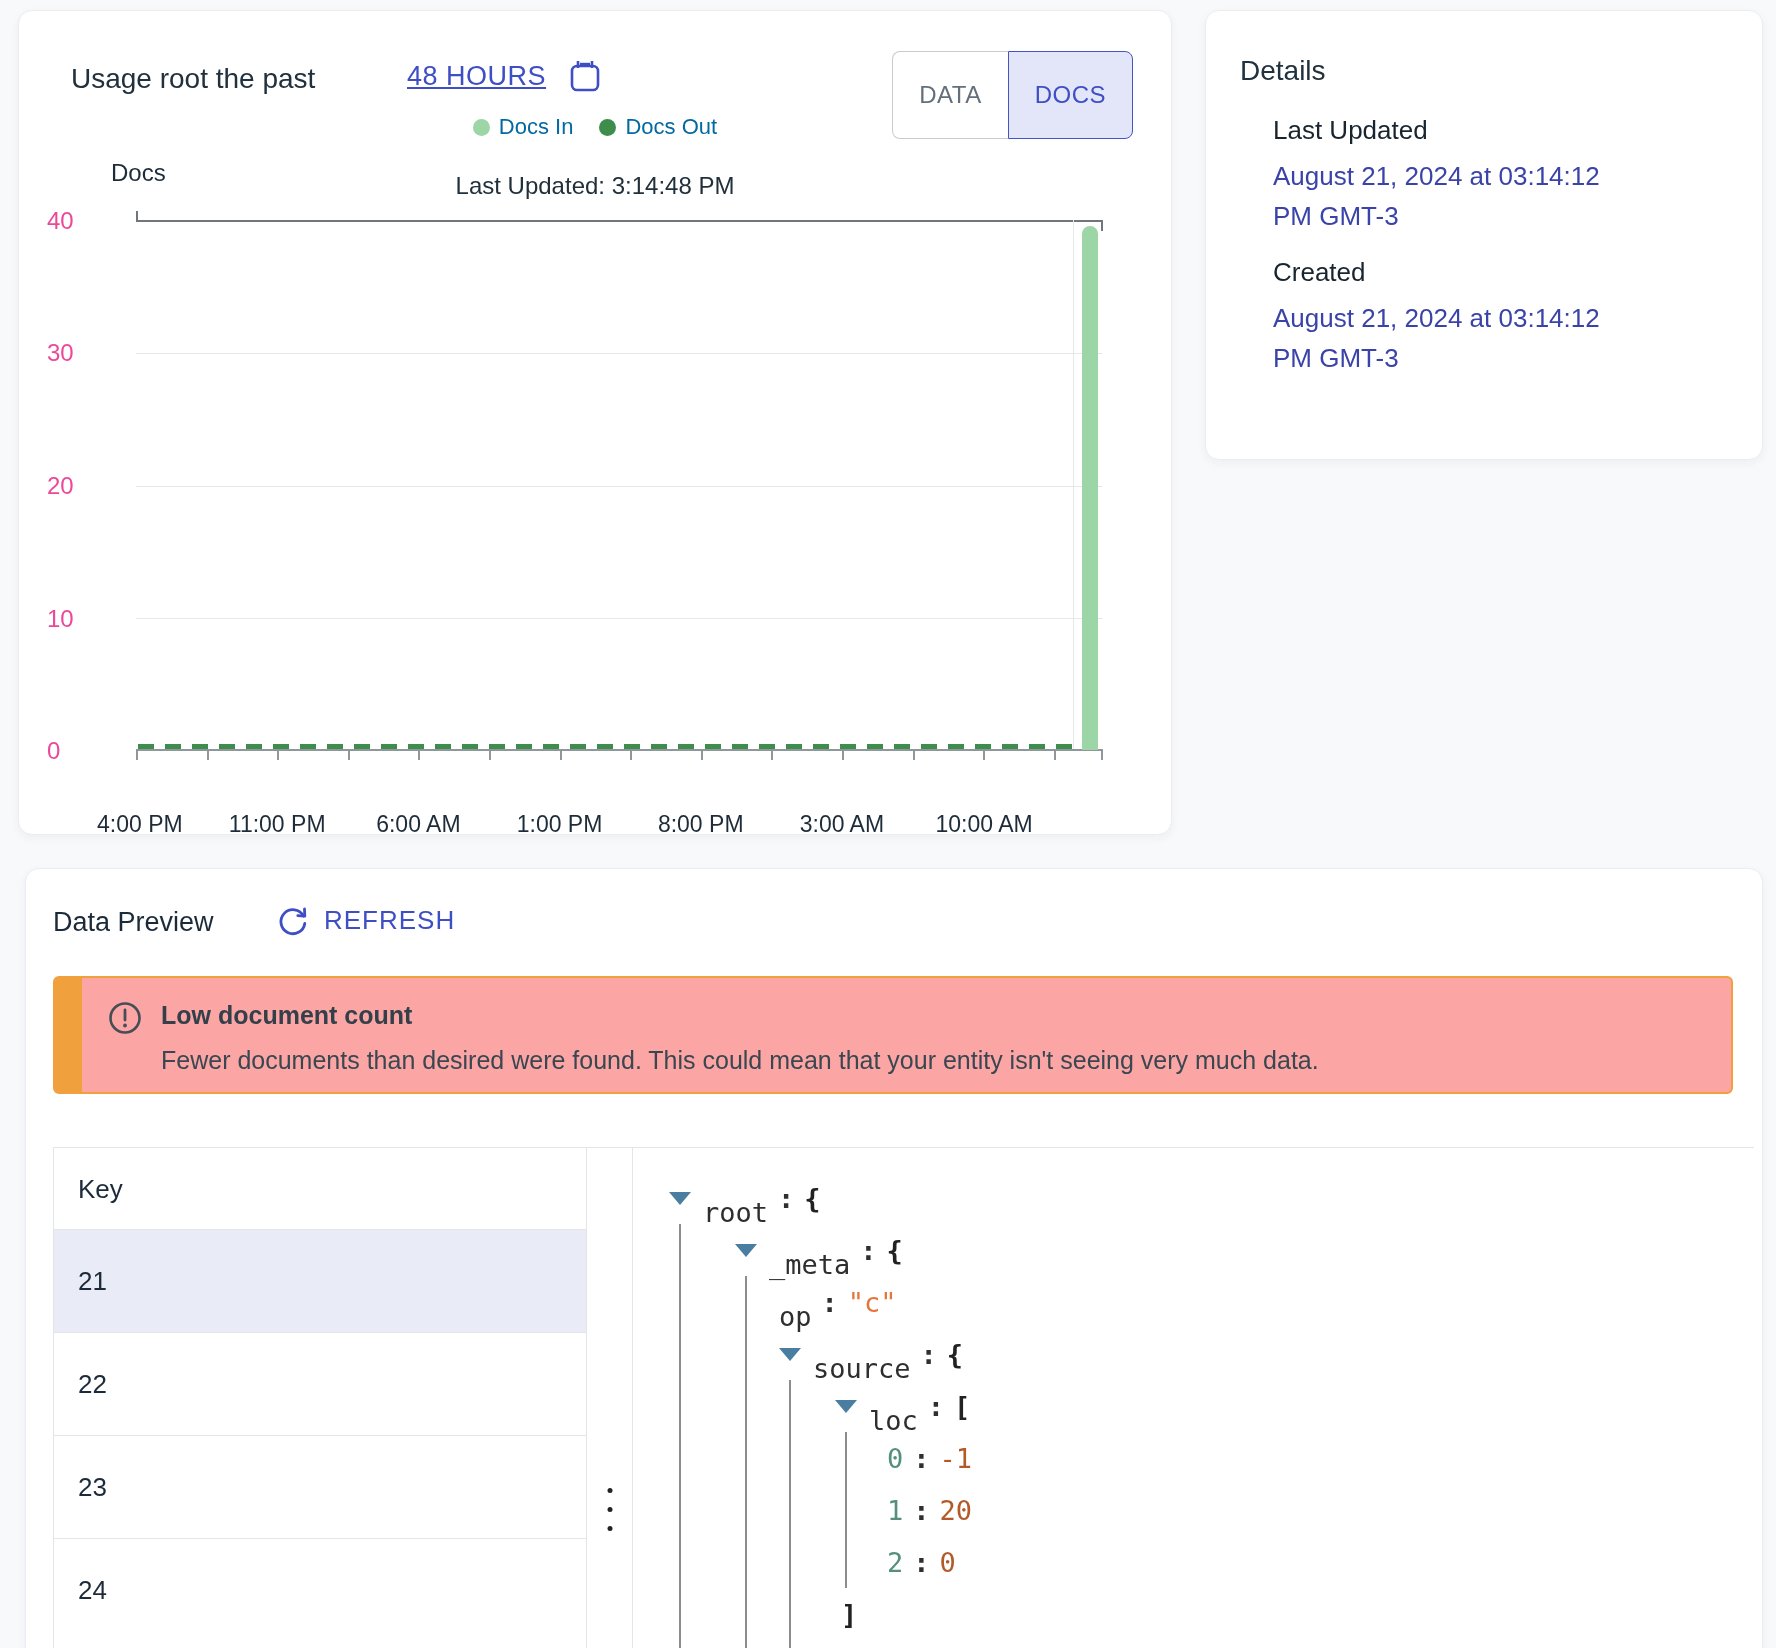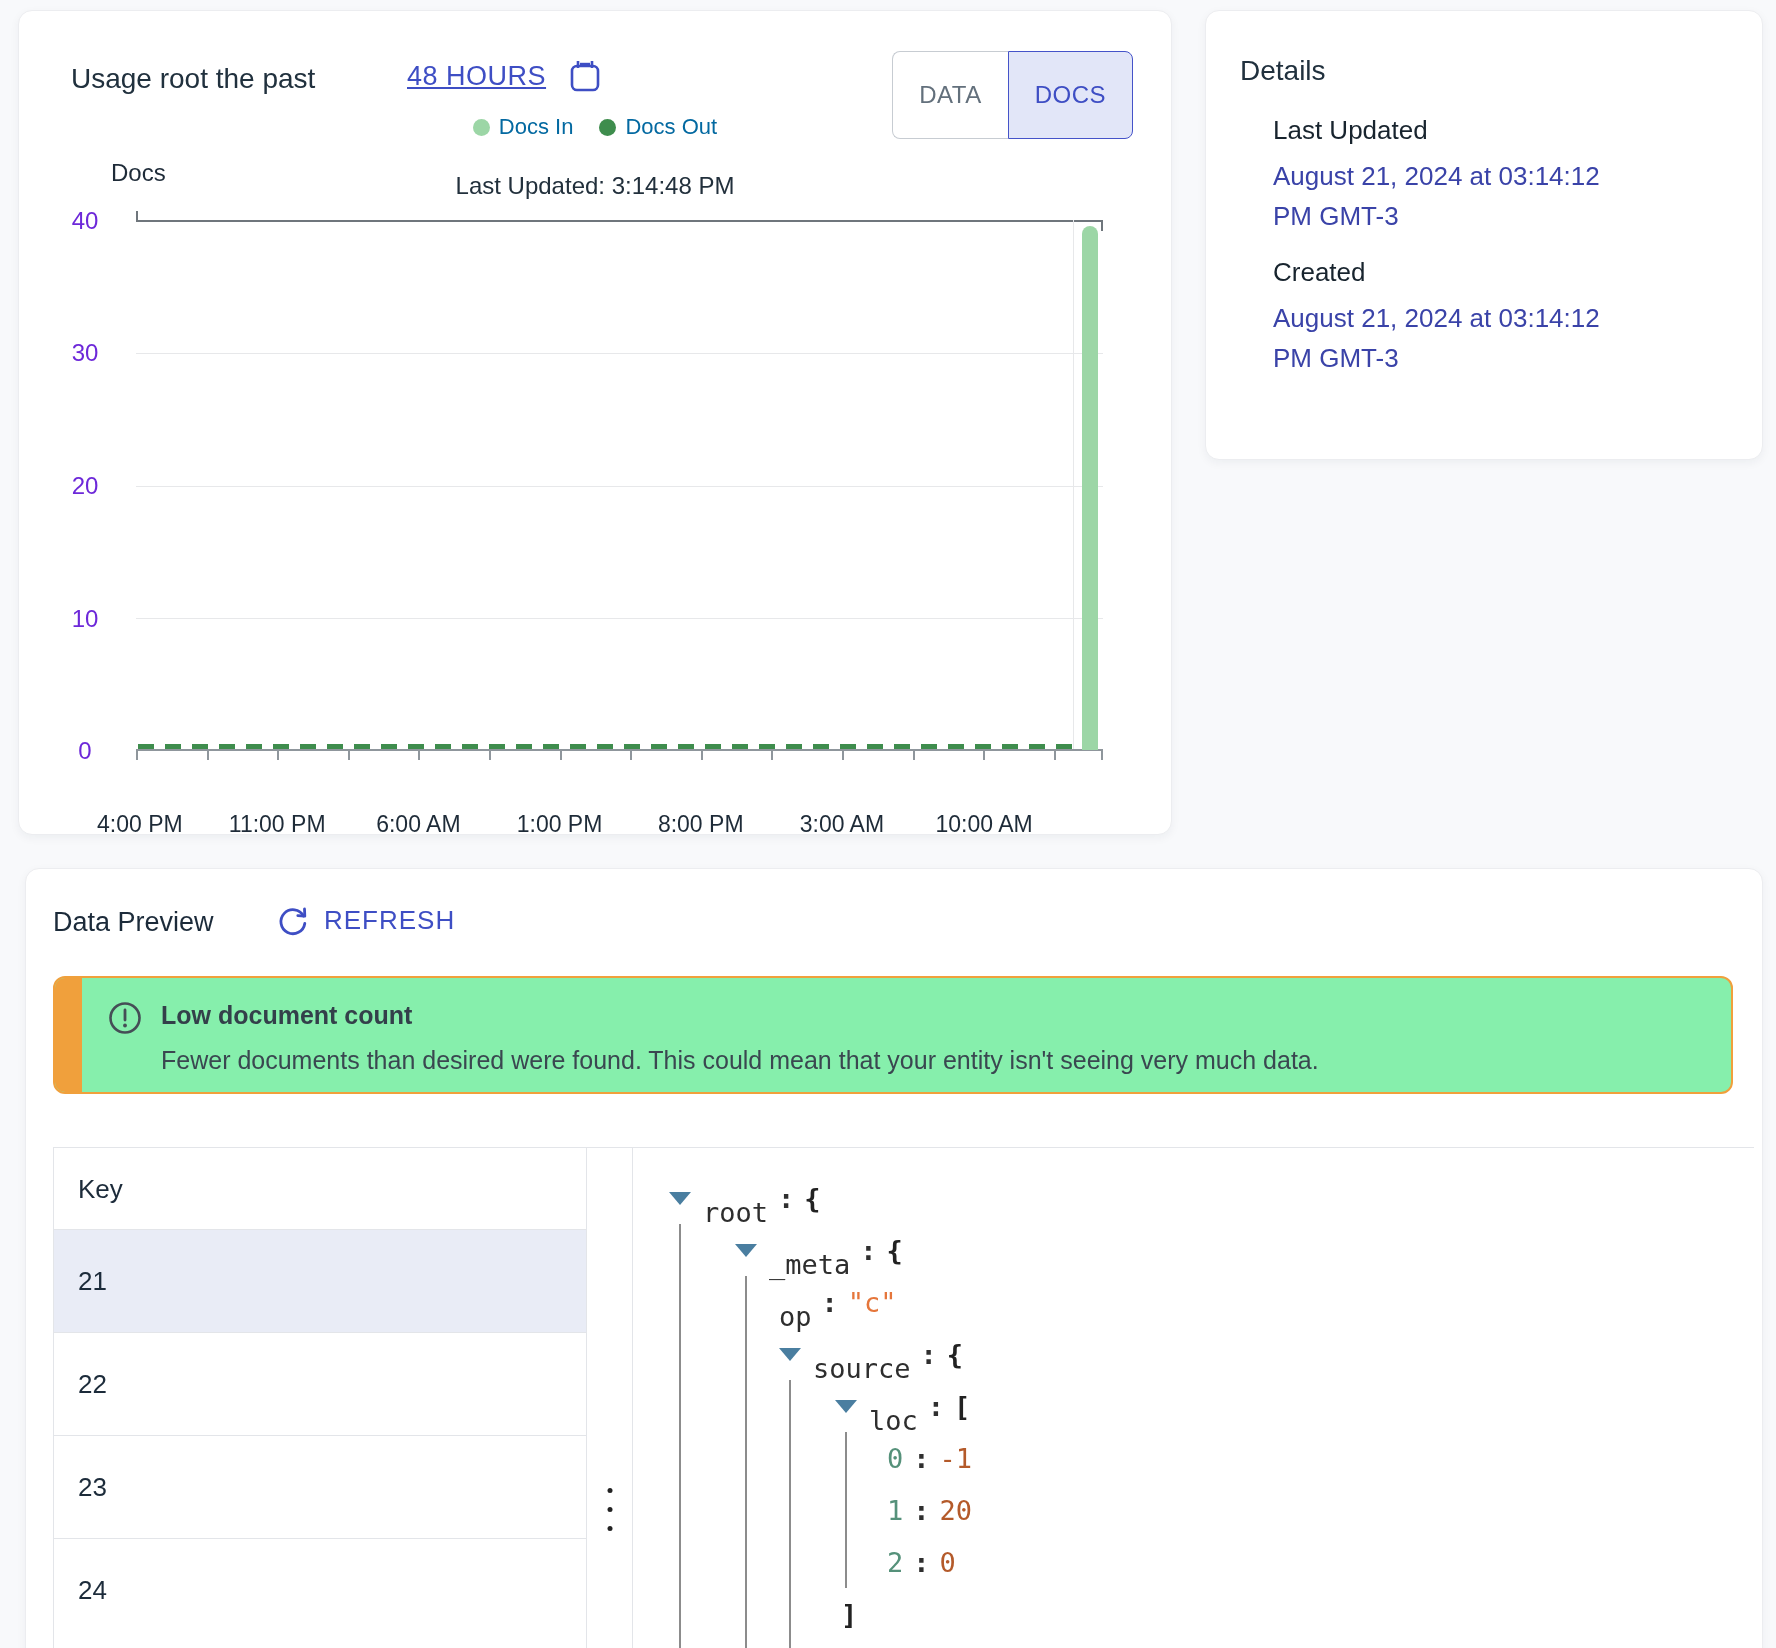--- a/index.html
+++ b/index.html
@@ -35,39 +35,39 @@
   .topline-tick-r { position:absolute; right:0; top:2px; width:2px; height:9px; background:#6F767C; }
   .baseline { position:absolute; left:0; right:0; bottom:0; height:2px; background:#8F969C; }
   .btick { position:absolute; bottom:-9px; width:2px; height:9px; background:#8F969C; }
   .vgrid { position:absolute; top:0; bottom:0; left:937px; width:1px; background:#E7E8EA; }
 
   .docs-out-line { position:absolute; left:2px; bottom:2px; width:942px; height:5px;
     background:repeating-linear-gradient(90deg,#3E8D4D 0 16px,transparent 16px 27px); }
   .bar-in { position:absolute; left:946px; bottom:1px; width:16px; height:524px;
             background:#9CD6A6; border-radius:8px 8px 0 0; }
 
-  .ylab { position:absolute; width:76px; text-align:center; left:28px; font-size:24px; color:#6d28d9; transform:translateY(-50%); }
+  .ylab { position:absolute; width:76px; text-align:left; left:28px; font-size:24px; color:#ec4899; transform:translateY(-50%); }
   .xlabels { position:absolute; left:117px; top:760px; width:967px; height:30px; font-size:23px; color:#1E2B38; }
   .xlab { position:absolute; transform:translateX(-50%); white-space:nowrap;margin-top:40px; }
 
   
   #details-card { left:1205px; top:10px; width:558px; height:450px; }
   .details-title { position:absolute; left:34px; top:44px; font-size:28px; color:#21313E; }
   .detail-block { position:absolute; left:67px; width:440px; }
   .detail-label { font-size:26px; color:#18242E; margin-bottom:10px; }
   .detail-value { font-size:26px; color:#3A43A8; line-height:40px; }
 
   
   #preview-card { left:25px; top:868px; width:1738px; height:810px; border-radius:14px 14px 0 0; }
   .preview-title { position:absolute; left:27px; top:38px; font-size:27px; color:#1C2B3A; }
   .refresh-btn { position:absolute; left:250px; top:34px; display:flex; align-items:center; gap:14px;
                  color:#3E4EC4; font-size:26px; font-weight:500; letter-spacing:1px; cursor:pointer; }
 
   .banner { position:absolute; left:27px; top:107px; width:1680px; height:118px;
-            border:2px solid #F0A03C; border-radius:12px; background:#86efac; overflow:hidden; }
+            border:2px solid #F0A03C; border-radius:6px; background:#fca5a5; overflow:hidden; }
   .banner-bar { position:absolute; left:0; top:0; bottom:0; width:27px; background:#F0A03C; }
   .banner-icon { position:absolute; left:52px; top:22px; }
   .banner-title { position:absolute; left:106px; top:23px; font-size:25px; font-weight:600; color:#33404A; }
   .banner-body { position:absolute; left:106px; top:68px; font-size:25px; color:#3A4750; }
 
   .key-table { position:absolute; left:27px; top:278px; width:534px; height:502px;
                border:1px solid #E3E5E9; background:#fff; font-size:26px; color:#1C2B3A; }
   .kt-header { height:82px; line-height:82px; padding-left:24px; font-weight:500; border-bottom:1px solid #E3E5E9; }
   .kt-row { height:103px; line-height:103px; padding-left:24px; border-bottom:1px solid #E3E5E9; cursor:pointer; }
   .kt-row.selected { background:#E9ECF6; }

